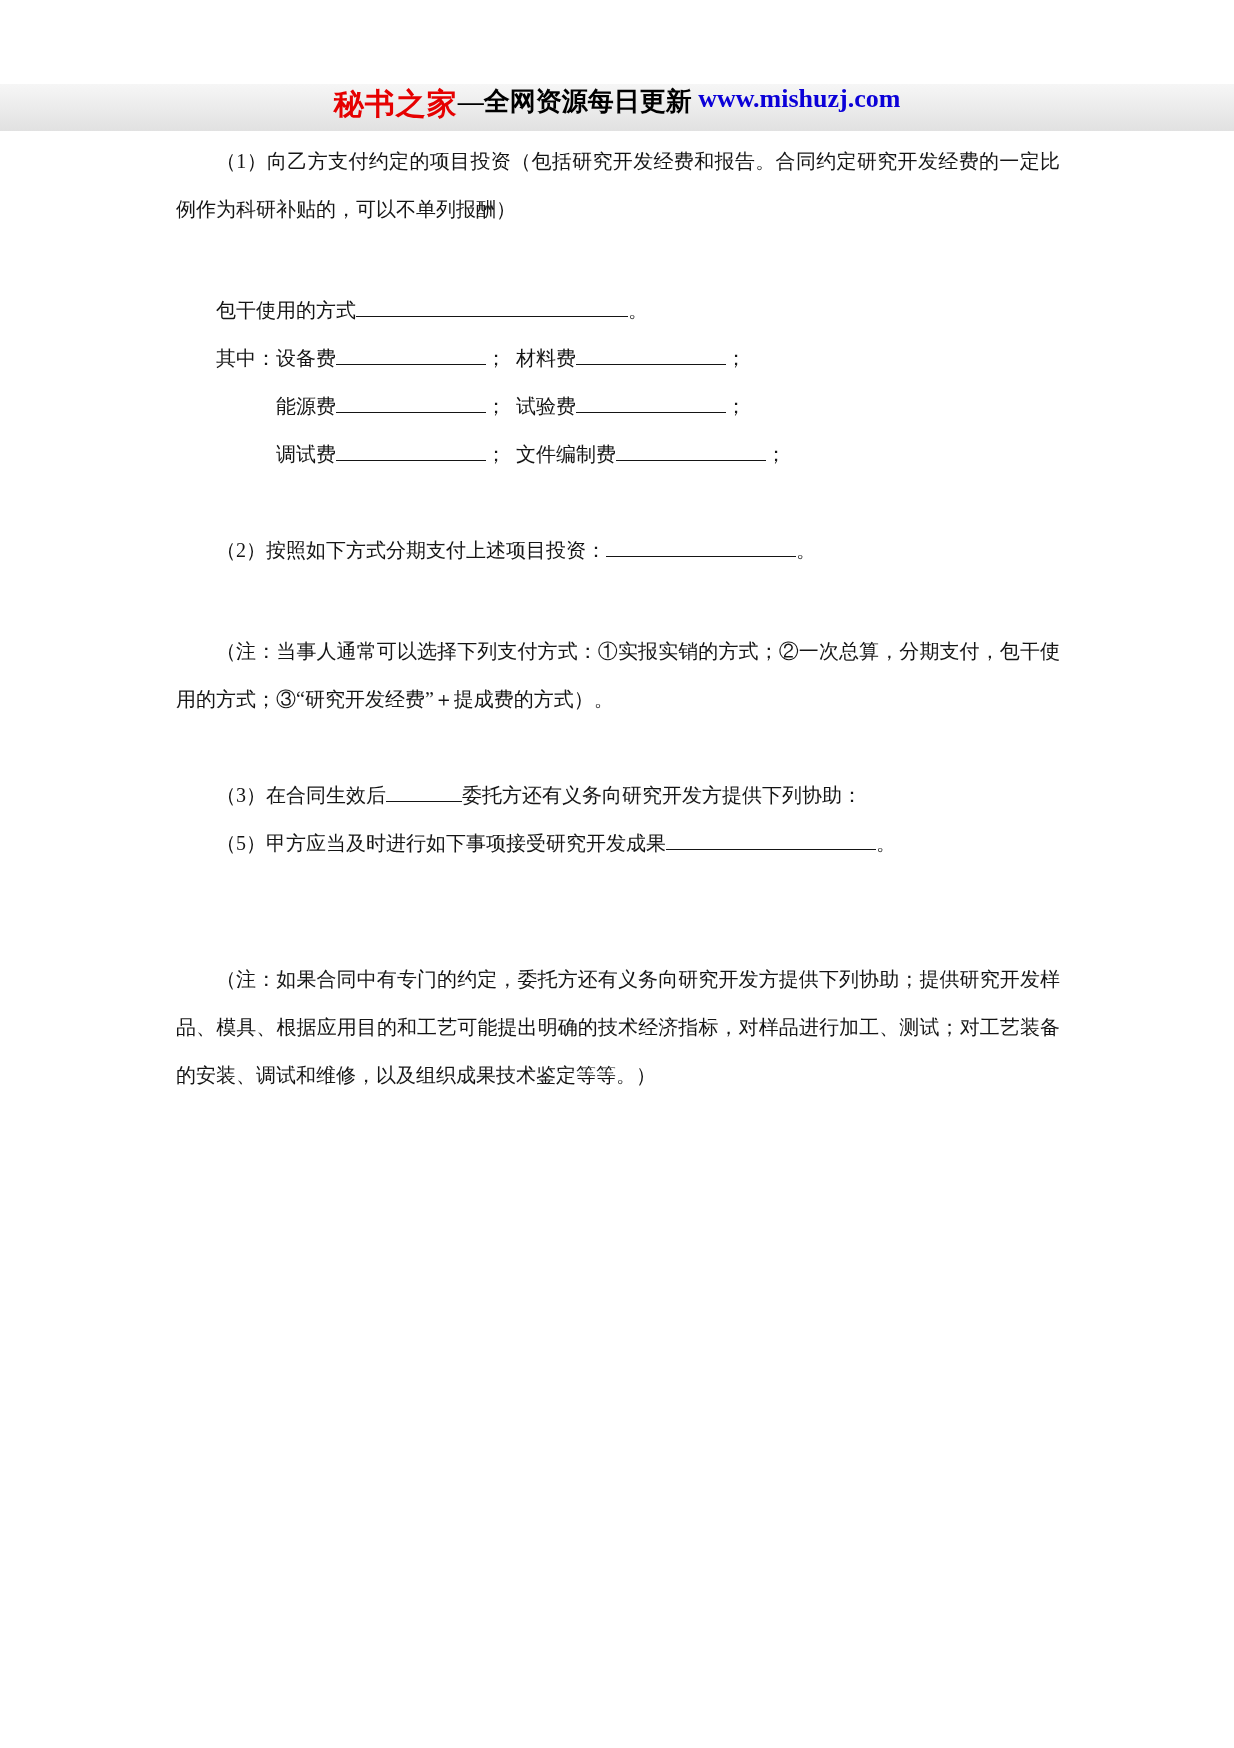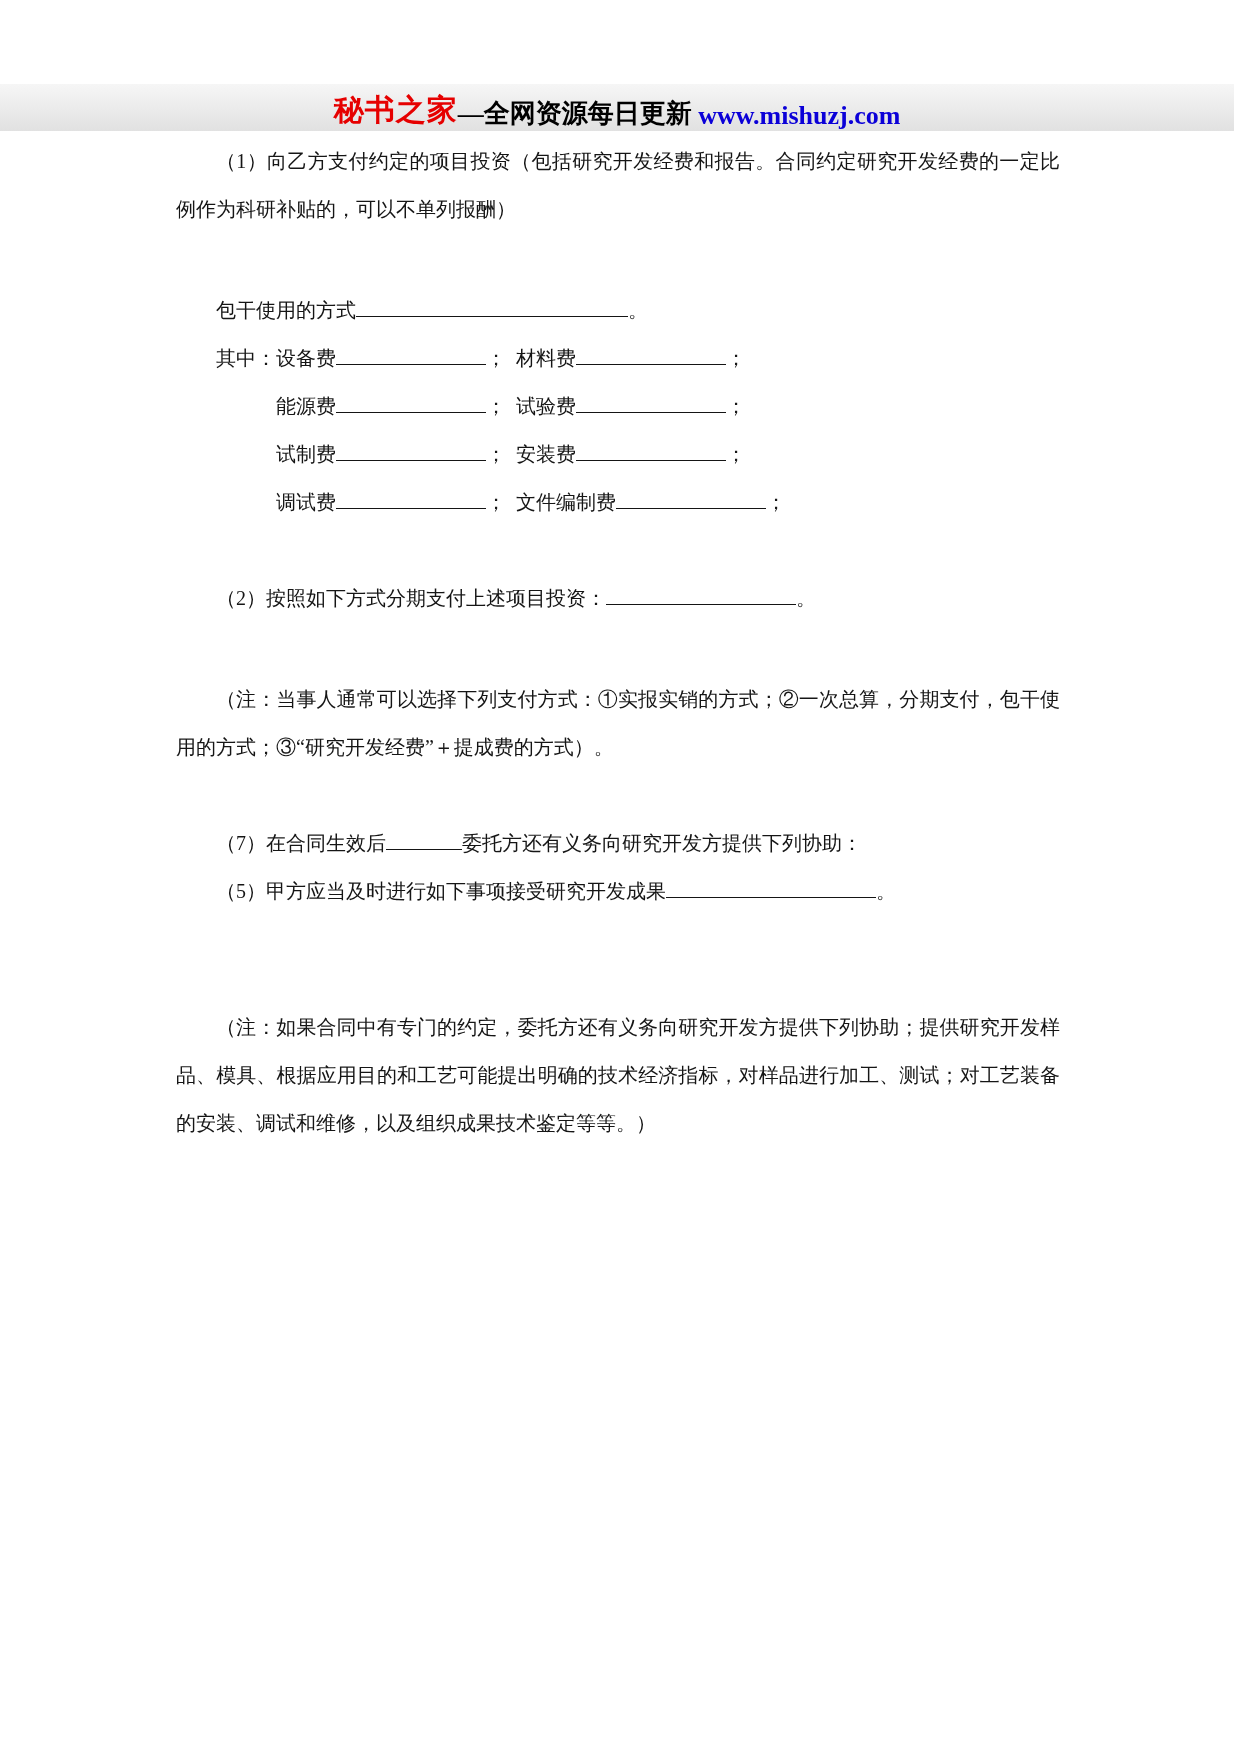--- a/index.html
+++ b/index.html
@@ -11,21 +11,21 @@
     font-family: "Liberation Serif", "DejaVu Serif", serif;
     color: #151515;
     position: relative;
   }
   .site-header {
     margin-top: 84px;
     height: 47px;
     width: 100%;
     background: linear-gradient(#f6f6f6, #e1e1e1);
     display: flex;
-    align-items: flex-end;
+    align-items: flex-start;
     justify-content: center;
     font-weight: bold;
     white-space: pre;
   }
   .brand   { font-size: 30px; letter-spacing: 1px; }
   .tagline { font-size: 26px; }
   .url     { font-size: 26px; text-decoration: none; cursor: pointer; }
   .content {
     padding: 6px 174px 0 176px;
     font-size: 20px;
@@ -65,29 +65,28 @@
 
   <p class="para">（1）向乙方支付约定的项目投资（包括研究开发经费和报告。合同约定研究开发经费的一定比例作为科研补贴的，可以不单列报酬）</p>
 
   <p class="para gap-1"><span>包干使用的方式</span><span class="blank w-total"></span><span>。</span></p>
 
   <div>
     <p class="para fee-row"><span>其中：</span><span class="fee-cell"><span>设备费</span><span class="blank w-fee"></span><span>；</span></span><span class="fee-cell"><span>材料费</span><span class="blank w-fee"></span><span>；</span></span></p>
 
     <p class="para fee-row cont"><span class="fee-cell"><span>能源费</span><span class="blank w-fee"></span><span>；</span></span><span class="fee-cell"><span>试验费</span><span class="blank w-fee"></span><span>；</span></span></p>
 
-    <p class="para fee-row cont"><span class="fee-cell"><span>试制费</span><span class="blank w-fee"></span><span>；</span></span><span class="fee-cell"><span>安装费</span><span class="blank w-fee"></span><span>；</span></span></p>
 
     <p class="para fee-row cont"><span class="fee-cell"><span>调试费</span><span class="blank w-fee"></span><span>；</span></span><span class="fee-cell"><span>文件编制费</span><span class="blank w-fee"></span><span>；</span></span></p>
   </div>
 
   <p class="para gap-2"><span>（2）按照如下方式分期支付上述项目投资：</span><span class="blank w-pay"></span><span>。</span></p>
 
   <p class="para gap-3">（注：当事人通常可以选择下列支付方式：①实报实销的方式；②一次总算，分期支付，包干使用的方式；③“研究开发经费”＋提成费的方式）。</p>
 
-  <p class="para gap-4"><span>（7）在合同生效后</span><span class="blank w-days"></span><span>委托方还有义务向研究开发方提供下列协助：</span></p>
+  <p class="para gap-4"><span>（3）在合同生效后</span><span class="blank w-days"></span><span>委托方还有义务向研究开发方提供下列协助：</span></p>
 
 
   <p class="para"><span>（5）甲方应当及时进行如下事项接受研究开发成果</span><span class="blank w-accept"></span><span>。</span></p>
 
   <p class="para gap-5">（注：如果合同中有专门的约定，委托方还有义务向研究开发方提供下列协助；提供研究开发样品、模具、根据应用目的和工艺可能提出明确的技术经济指标，对样品进行加工、测试；对工艺装备的安装、调试和维修，以及组织成果技术鉴定等等。）</p>
 
 </main>
 
 </body></html>

